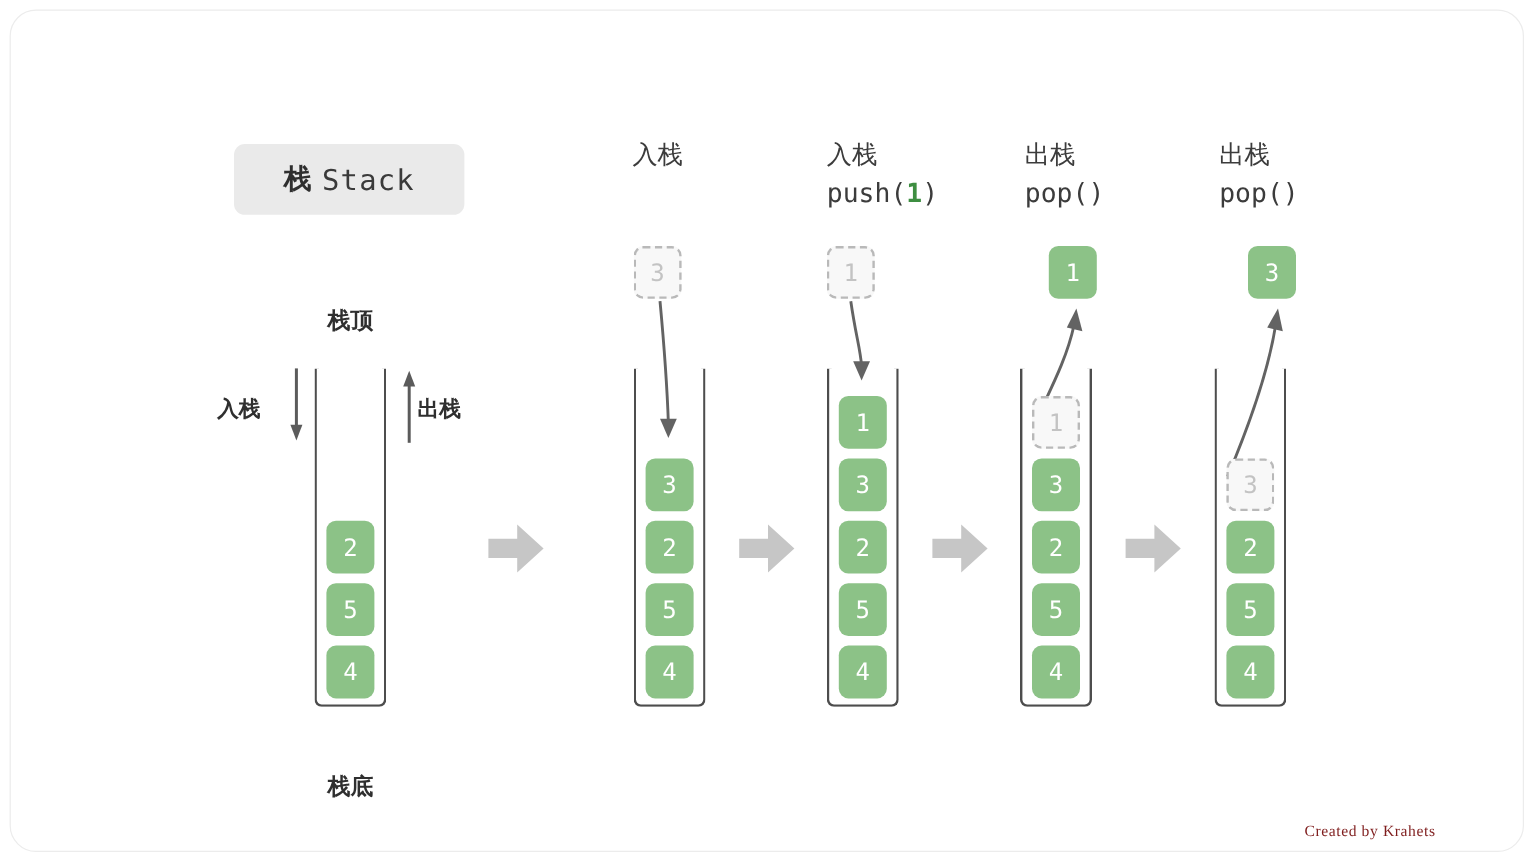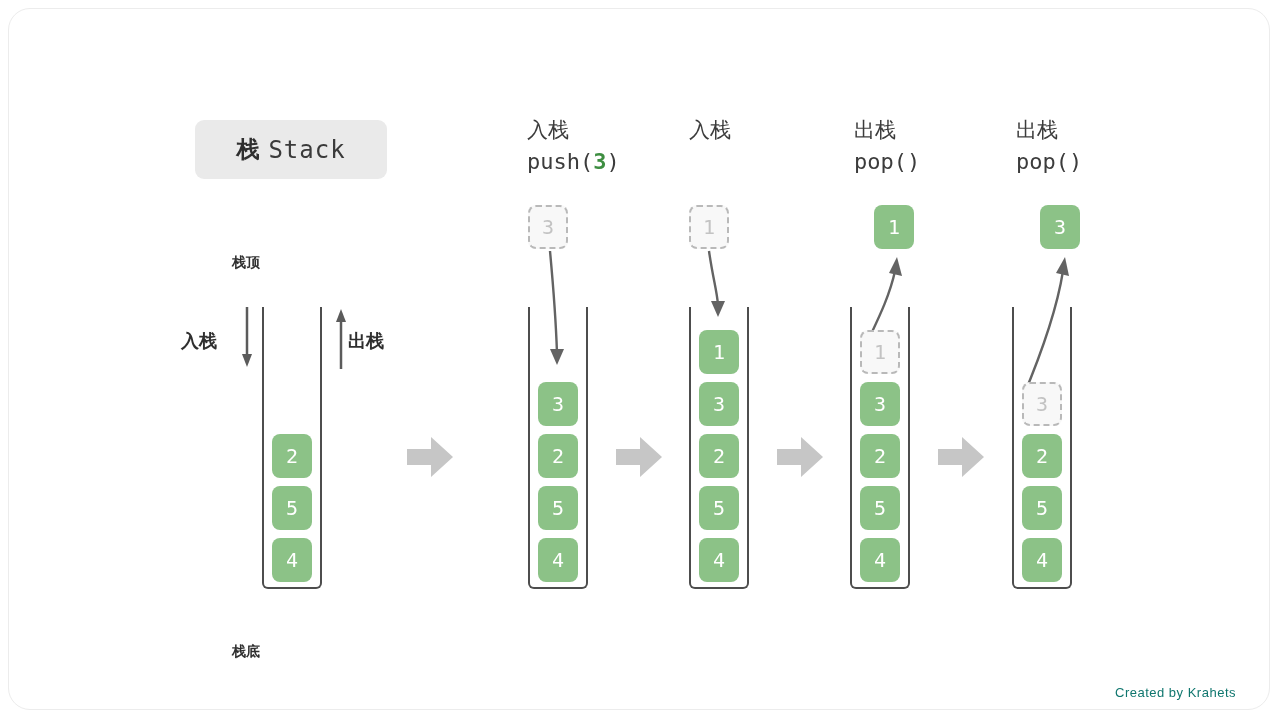--- a/index.html
+++ b/index.html
@@ -46,23 +46,23 @@
     font-family: "DejaVu Sans Mono", monospace;
     font-size: 24px;
     color: #3a3a3a;
     letter-spacing: 1px;
   }
 
   
   .edge-label {
     font-family: "Liberation Sans", "DejaVu Sans", sans-serif;
     font-weight: bold;
-    font-size: 14px;
+    font-size: 19px;
     color: #2f2f2f;
-    text-align: left;
+    text-align: center;
     width: 120px;
   }
   #label-top    { left: 223px; top: 245px; }
   #label-bottom { left: 223px; top: 634px; }
 
   
   .side-label {
     font-family: "Liberation Sans", "DejaVu Sans", sans-serif;
     font-weight: bold;
     font-size: 18px;
@@ -131,25 +131,25 @@
     background: #f8f8f8;
     color: #c3c3c3;
     border: 2px dashed #b9b9b9;
   }
 
   
   .flow-arrow { width: 46px; height: 40px; }
 
   
   #credit {
-    left: 1106px;
+    left: 1078px;
     top: 676px;
-    font-family: Liberation Sans, sans-serif;
+    font-family: Liberation Serif, serif;
     font-size: 13px;
-    color: #0f766e;
+    color: #7f1d1d;
     letter-spacing: .5px;
   }
 
   svg { overflow: visible; }
 </style>
 </head>
 <body>
 
 <div id="card">
 
@@ -177,21 +177,20 @@
   <div class="cell solid abs" style="left:263px; top:425px;">2</div>
   <div class="cell solid abs" style="left:263px; top:477px;">5</div>
   <div class="cell solid abs" style="left:263px; top:529px;">4</div>
 
   <svg class="abs flow-arrow" style="left:398px; top:428px;">
     <path d="M0 12 H24 V0 L46 20 L24 40 V28 H0 Z" fill="#c6c6c6"></path>
   </svg>
 
   <div class="abs col-head" style="left:518px; top:106px;">
     <span class="cn">入栈</span>
-    <span class="code"><span>push(</span><b>3</b><span>)</span></span>
   </div>
 
   <div class="cell ghost abs" style="left:519px; top:196px;">3</div>
 
   <svg class="abs" style="left:519px; top:240px;" width="60" height="130">
     <path d="M22 2 C 26 45, 28 75, 29 104" stroke="#636363" stroke-width="2.4" fill="none"></path>
     <path d="M29 116 L22 100 L36 100 Z" fill="#636363"></path>
   </svg>
 
   <div class="stack-box" style="left:519px; top:298px; height:282px;"></div>
@@ -199,20 +198,21 @@
   <div class="cell solid abs" style="left:529px; top:425px;">2</div>
   <div class="cell solid abs" style="left:529px; top:477px;">5</div>
   <div class="cell solid abs" style="left:529px; top:529px;">4</div>
 
   <svg class="abs flow-arrow" style="left:607px; top:428px;">
     <path d="M0 12 H24 V0 L46 20 L24 40 V28 H0 Z" fill="#c6c6c6"></path>
   </svg>
 
   <div class="abs col-head" style="left:680px; top:106px;">
     <span class="cn">入栈</span>
+    <span class="code"><span>push(</span><b>1</b><span>)</span></span>
   </div>
 
   <div class="cell ghost abs" style="left:680px; top:196px;">1</div>
 
   <svg class="abs" style="left:680px; top:240px;" width="60" height="90">
     <path d="M20 2 C 24 30, 28 42, 29 56" stroke="#636363" stroke-width="2.4" fill="none"></path>
     <path d="M29 68 L22 52 L36 52 Z" fill="#636363"></path>
   </svg>
 
   <div class="stack-box" style="left:680px; top:298px; height:282px;"></div>

